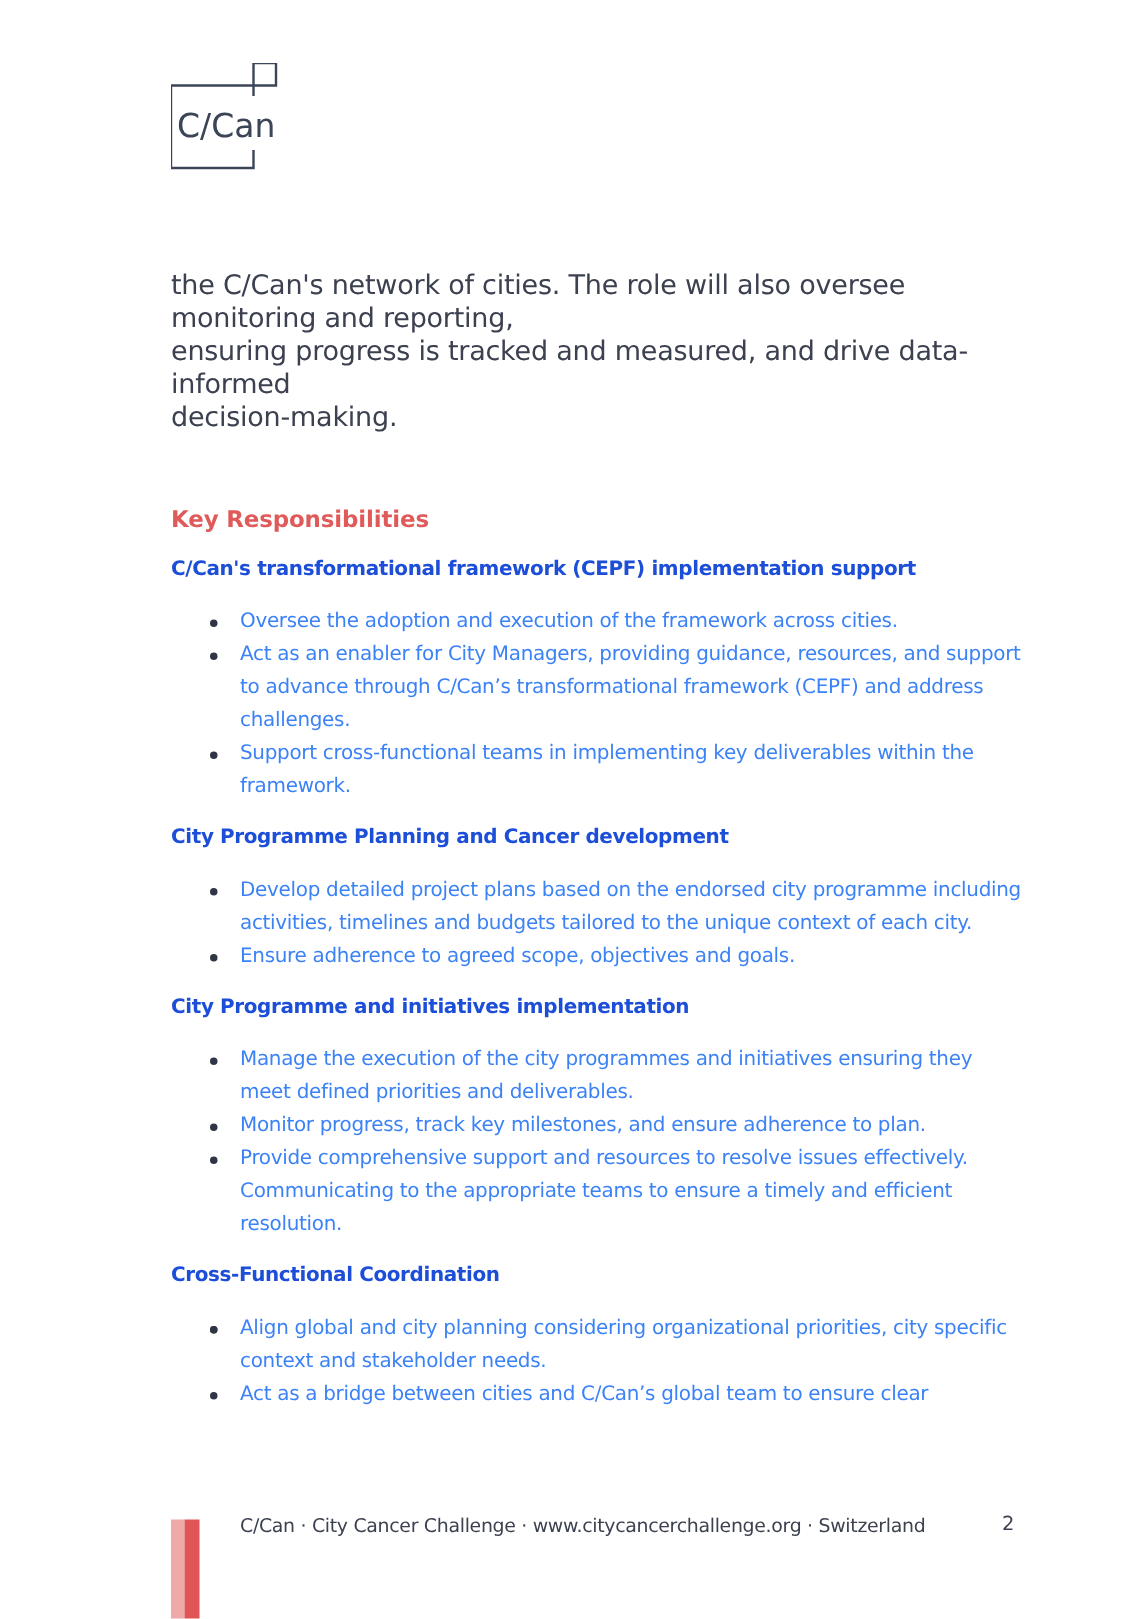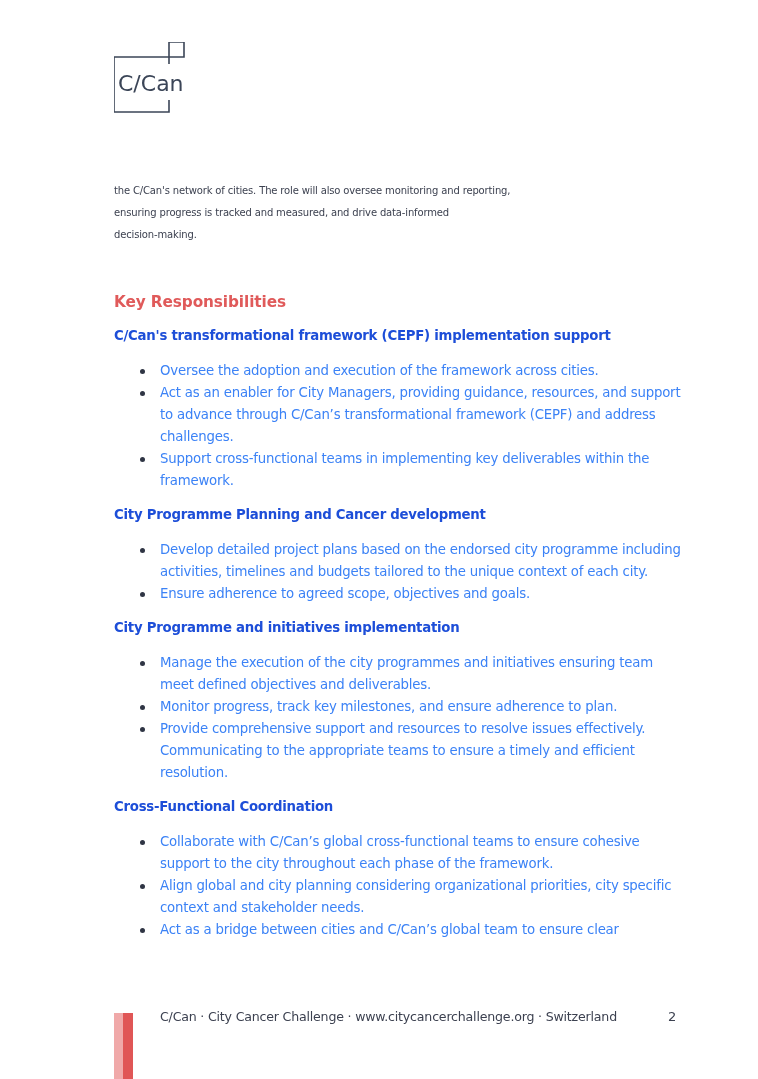--- a/index.html
+++ b/index.html
@@ -5,21 +5,21 @@
     html, body { margin: 0; padding: 0; background: #ffffff; }
     body {
       width: 758px; height: 1079px; position: relative; overflow: hidden;
       font-family: "DejaVu Sans", "Liberation Sans", sans-serif;
       color: #3c4150;
     }
     .logo { position: absolute; left: 114px; top: 42px; width: 90px; height: 72px; }
     .logo svg { display: block; }
     .content { position: absolute; left: 114px; top: 180px; width: 570px; }
     .para {
-      font-size: 10px; line-height: 22px; margin: 0; color: #3c4150;
+      font-size: 18px; line-height: 22px; margin: 0; color: #3c4150;
       letter-spacing: -0.15px;
     }
     .section-title {
       color: #e05a5a; font-size: 15.3px; margin: 45px 0 0 0; line-height: 22px;
       letter-spacing: -0.1px;
     }
     .subhead {
       font-weight: bold; font-size: 13.3px; color: #1d4ed8; margin: 13px 0 0 0;
       line-height: 20px; letter-spacing: -0.25px;
     }
@@ -74,30 +74,30 @@
     <h3 class="subhead">City Programme Planning and Cancer development</h3>
     <ul class="bullets">
       <li><span class="dot"></span><span>Develop detailed project plans based on the endorsed city programme including activities, timelines and budgets tailored to the unique context of each city.</span></li>
       <li><span class="dot"></span><span>Ensure adherence to agreed scope, objectives and goals.</span></li>
     </ul>
   </div>
 
   <div>
     <h3 class="subhead">City Programme and initiatives implementation</h3>
     <ul class="bullets">
-      <li><span class="dot"></span><span>Manage the execution of the city programmes and initiatives ensuring team meet defined objectives and deliverables.</span></li>
+      <li><span class="dot"></span><span>Manage the execution of the city programmes and initiatives ensuring they meet defined priorities and deliverables.</span></li>
       <li><span class="dot"></span><span>Monitor progress, track key milestones, and ensure adherence to plan.</span></li>
       <li><span class="dot"></span><span>Provide comprehensive support and resources to resolve issues effectively. Communicating to the appropriate teams to ensure a timely and efficient resolution.</span></li>
     </ul>
   </div>
 
   <div>
     <h3 class="subhead">Cross-Functional Coordination</h3>
     <ul class="bullets">
-      <li><span class="dot"></span><span>Collaborate with C/Can’s global cross-functional teams to ensure cohesive support to the city throughout each phase  of the framework.</span></li>
+      <li><span class="dot"></span></li>
       <li><span class="dot"></span><span>Align global and city planning considering organizational priorities, city specific context and stakeholder needs.</span></li>
       <li><span class="dot"></span><span>Act as a bridge between cities and C/Can’s global team to ensure clear</span></li>
     </ul>
   </div>
 </div>
 
 <div class="footer-bar-light"></div>
 <div class="footer-bar-dark"></div>
 <div class="footer-text">C/Can · City Cancer Challenge · www.citycancerchallenge.org · Switzerland</div>
 <div class="page-num">2</div>

